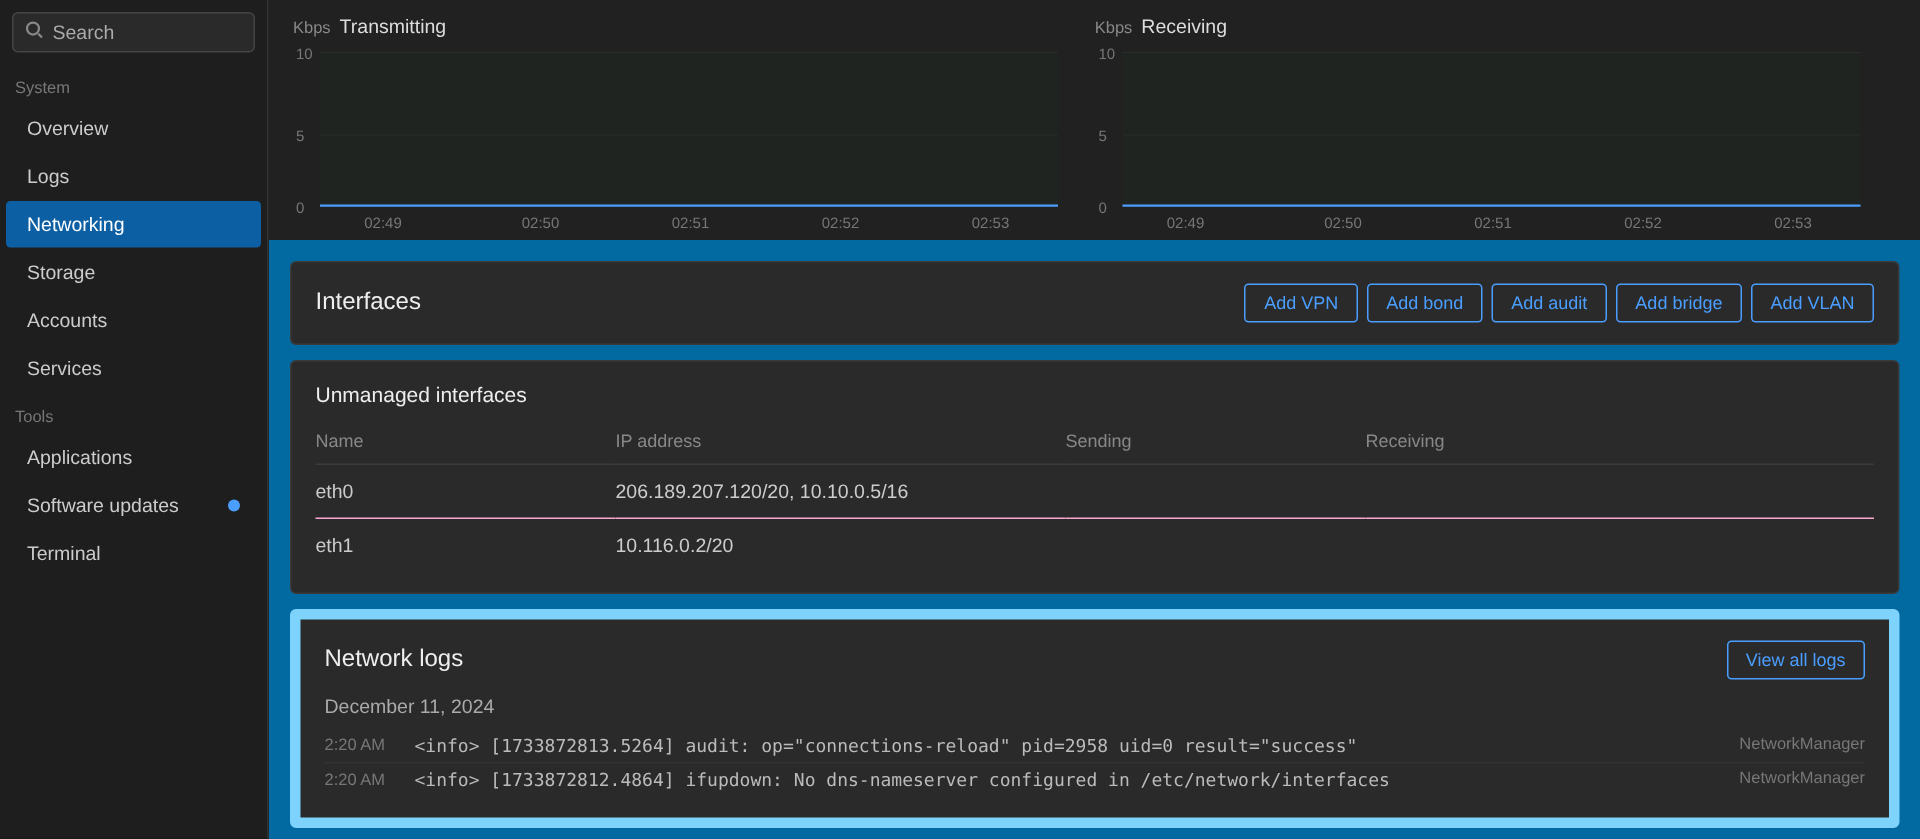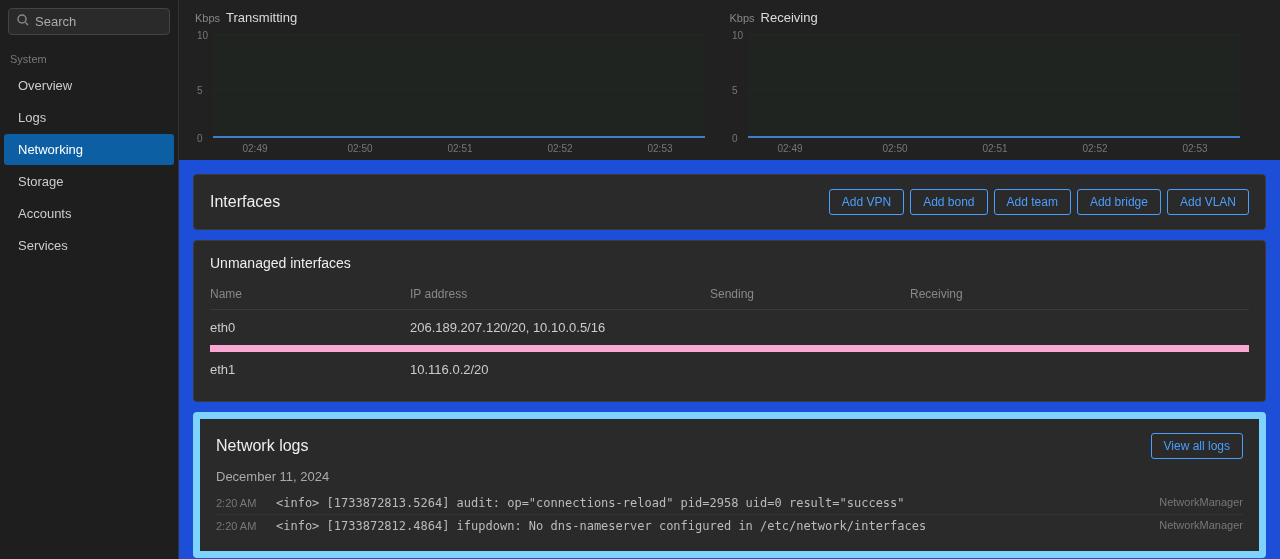--- a/index.html
+++ b/index.html
@@ -68,21 +68,21 @@
       width: 8px;
       height: 8px;
       background: #4a9eff;
       border-radius: 50%;
       display: inline-block;
     }
 
     
     #main {
       flex: 1;
-      background: #1d4ed8;
+      background: #0369a1;
       overflow-y: auto;
       display: flex;
       flex-direction: column;
     }
 
     
     #charts-area {
       display: flex;
       gap: 0;
       padding: 10px 16px 0 16px;
@@ -162,21 +162,21 @@
     }
     thead th {
       text-align: left;
       color: #888;
       font-weight: 400;
       font-size: 12px;
       padding: 4px 0 8px 0;
       border-bottom: 1px solid #3a3a3a;
     }
     tbody tr {
-      border-bottom: 7px solid #f9a8d4;
+      border-bottom: 1px solid #f9a8d4;
     }
     tbody tr:last-child {
       border-bottom: none;
     }
     tbody td {
       padding: 10px 0;
       color: #ccc;
       font-size: 13px;
     }
     td:nth-child(1) { width: 200px; }
@@ -258,20 +258,33 @@
       <span class="sidebar-item-text">Storage</span>
     </div>
     <div class="sidebar-item">
       <span class="sidebar-item-text">Accounts</span>
     </div>
     <div class="sidebar-item">
       <span class="sidebar-item-text">Services</span>
     </div>
   </div>
 
+  <div id="tools-section">
+    <div class="sidebar-section-label">Tools</div>
+    <div class="sidebar-item">
+      <span class="sidebar-item-text">Applications</span>
+    </div>
+    <div class="sidebar-item">
+      <span class="sidebar-item-text">Software updates</span>
+      <span class="badge-dot"></span>
+    </div>
+    <div class="sidebar-item">
+      <span class="sidebar-item-text">Terminal</span>
+    </div>
+  </div>
 </nav>
 
 <main id="main">
 
   <div id="charts-area">
 
     <div class="chart-container">
       <div class="chart-title-row">
         <span class="chart-unit">Kbps</span>
         <span class="chart-title">Transmitting</span>
@@ -329,21 +342,21 @@
       </div>
     </div>
   </div>
 
   <section id="interfaces-section">
     <div class="section-header">
       <h2 class="section-title">Interfaces</h2>
       <div class="btn-group">
         <button class="btn">Add VPN</button>
         <button class="btn">Add bond</button>
-        <button class="btn">Add team</button>
+        <button class="btn">Add audit</button>
         <button class="btn">Add bridge</button>
         <button class="btn">Add VLAN</button>
       </div>
     </div>
   </section>
 
   <section id="unmanaged-section">
     <h3 class="subsection-title">Unmanaged interfaces</h3>
     <table>
       <thead>

